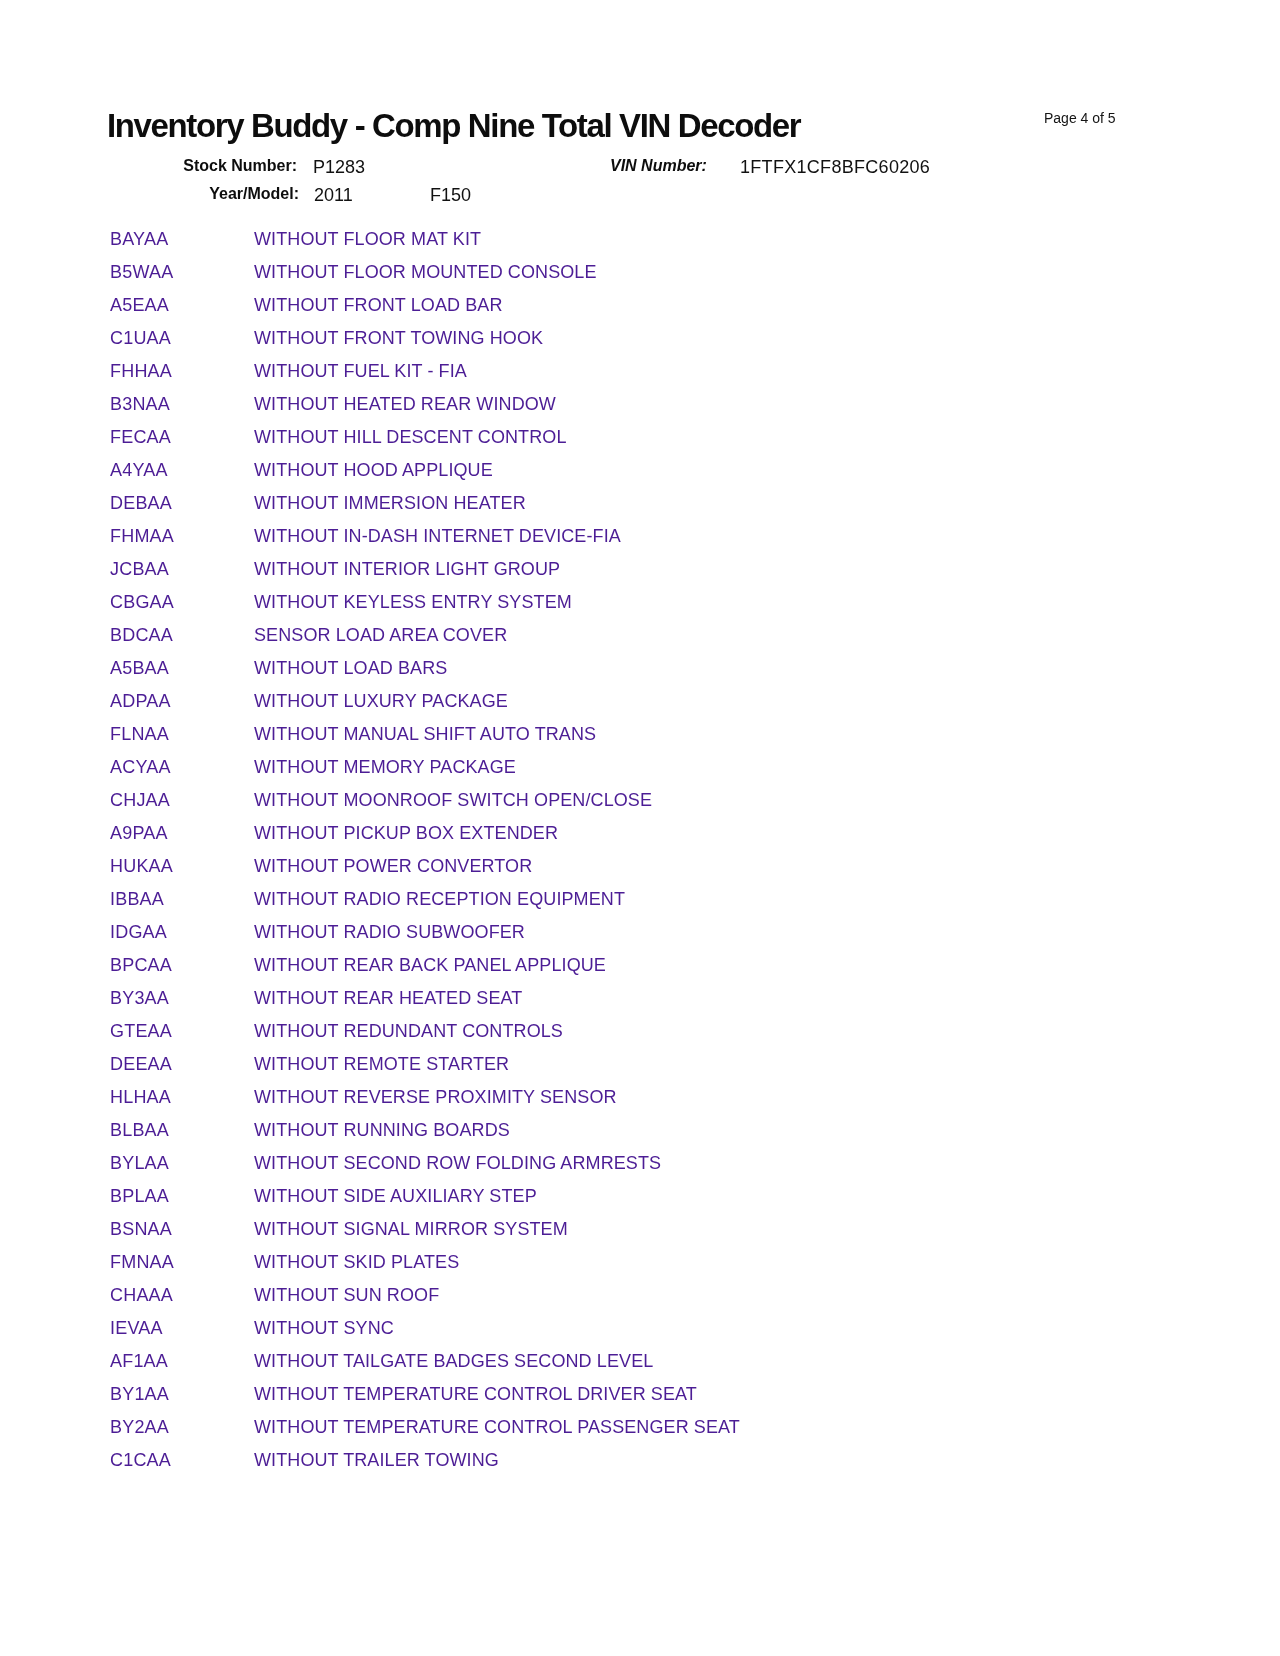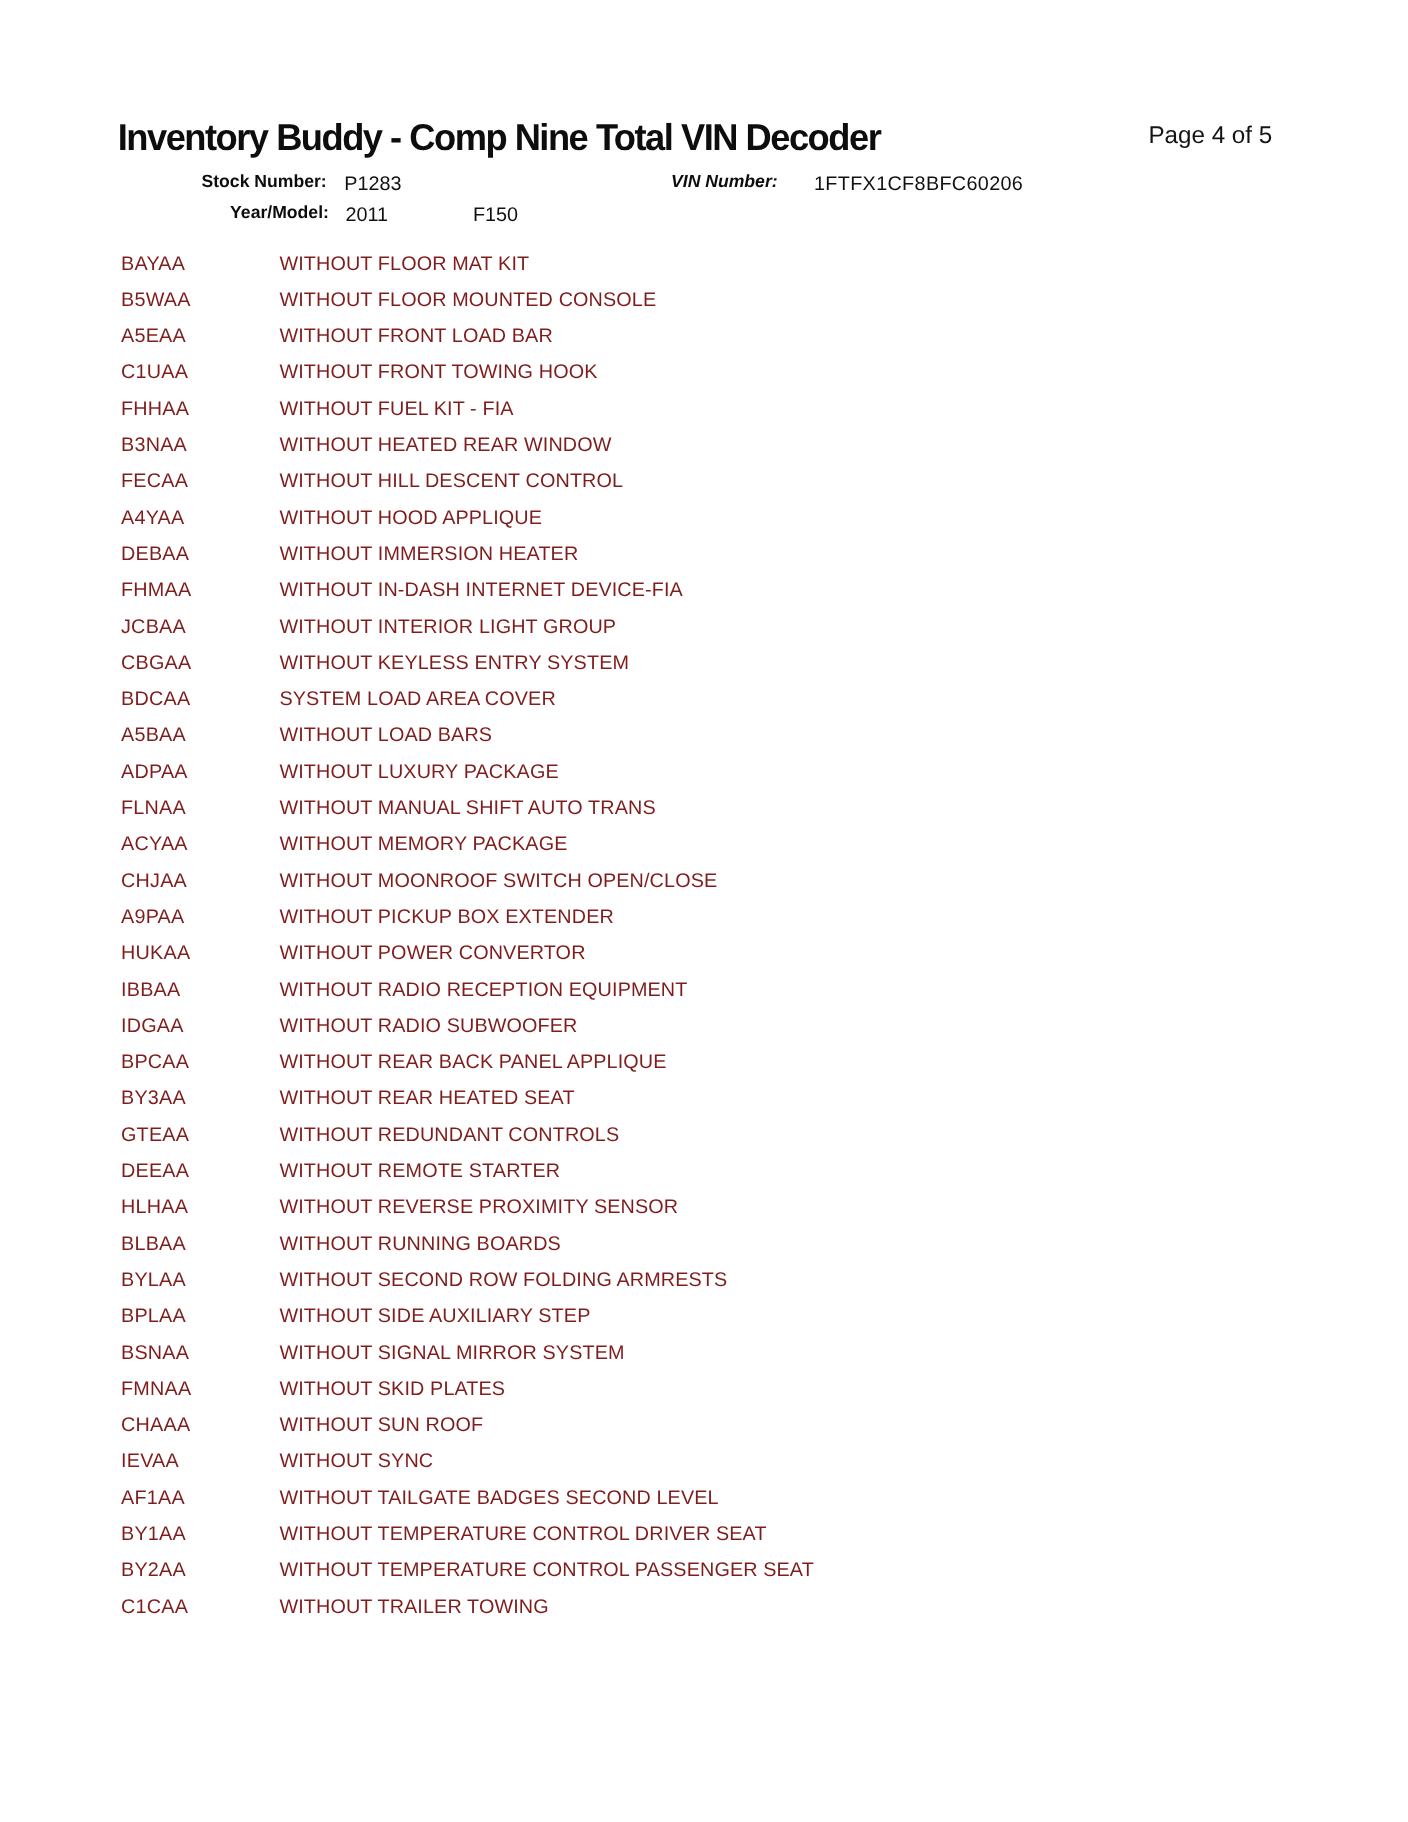--- a/index.html
+++ b/index.html
@@ -25,21 +25,21 @@
     letter-spacing: -1.4px;
     white-space: nowrap;
     transform: scaleX(0.97);
     transform-origin: left center;
     color: #0d0d0d;
   }
   .page-indicator {
     position: absolute;
     left: 1044px;
     top: 110px;
-    font-size: 22px;
+    font-size: 14px;
     white-space: nowrap;
   }
   .hdr-label {
     position: absolute;
     font-size: 16px;
     font-weight: bold;
     white-space: nowrap;
     color: #0d0d0d;
   }
   .hdr-value {
@@ -60,21 +60,21 @@
     left: 0;
     top: 223px;
     width: 1280px;
   }
   .option-row {
     position: relative;
     height: 33px;
     line-height: 33px;
     font-size: 18px;
     white-space: nowrap;
-    color: #7f1d1d;
+    color: #4c1d95;
   }
   .option-code {
     position: absolute;
     left: 110px;
     letter-spacing: 0.2px;
   }
   .option-description {
     position: absolute;
     left: 254px;
     letter-spacing: 0.1px;
@@ -155,21 +155,21 @@
     <span class="option-description">WITHOUT INTERIOR LIGHT GROUP</span>
   </div>
 
   <div class="option-row">
     <span class="option-code">CBGAA</span>
     <span class="option-description">WITHOUT KEYLESS ENTRY SYSTEM</span>
   </div>
 
   <div class="option-row">
     <span class="option-code">BDCAA</span>
-    <span class="option-description">SYSTEM LOAD AREA COVER</span>
+    <span class="option-description">SENSOR LOAD AREA COVER</span>
   </div>
 
   <div class="option-row">
     <span class="option-code">A5BAA</span>
     <span class="option-description">WITHOUT LOAD BARS</span>
   </div>
 
   <div class="option-row">
     <span class="option-code">ADPAA</span>
     <span class="option-description">WITHOUT LUXURY PACKAGE</span>

